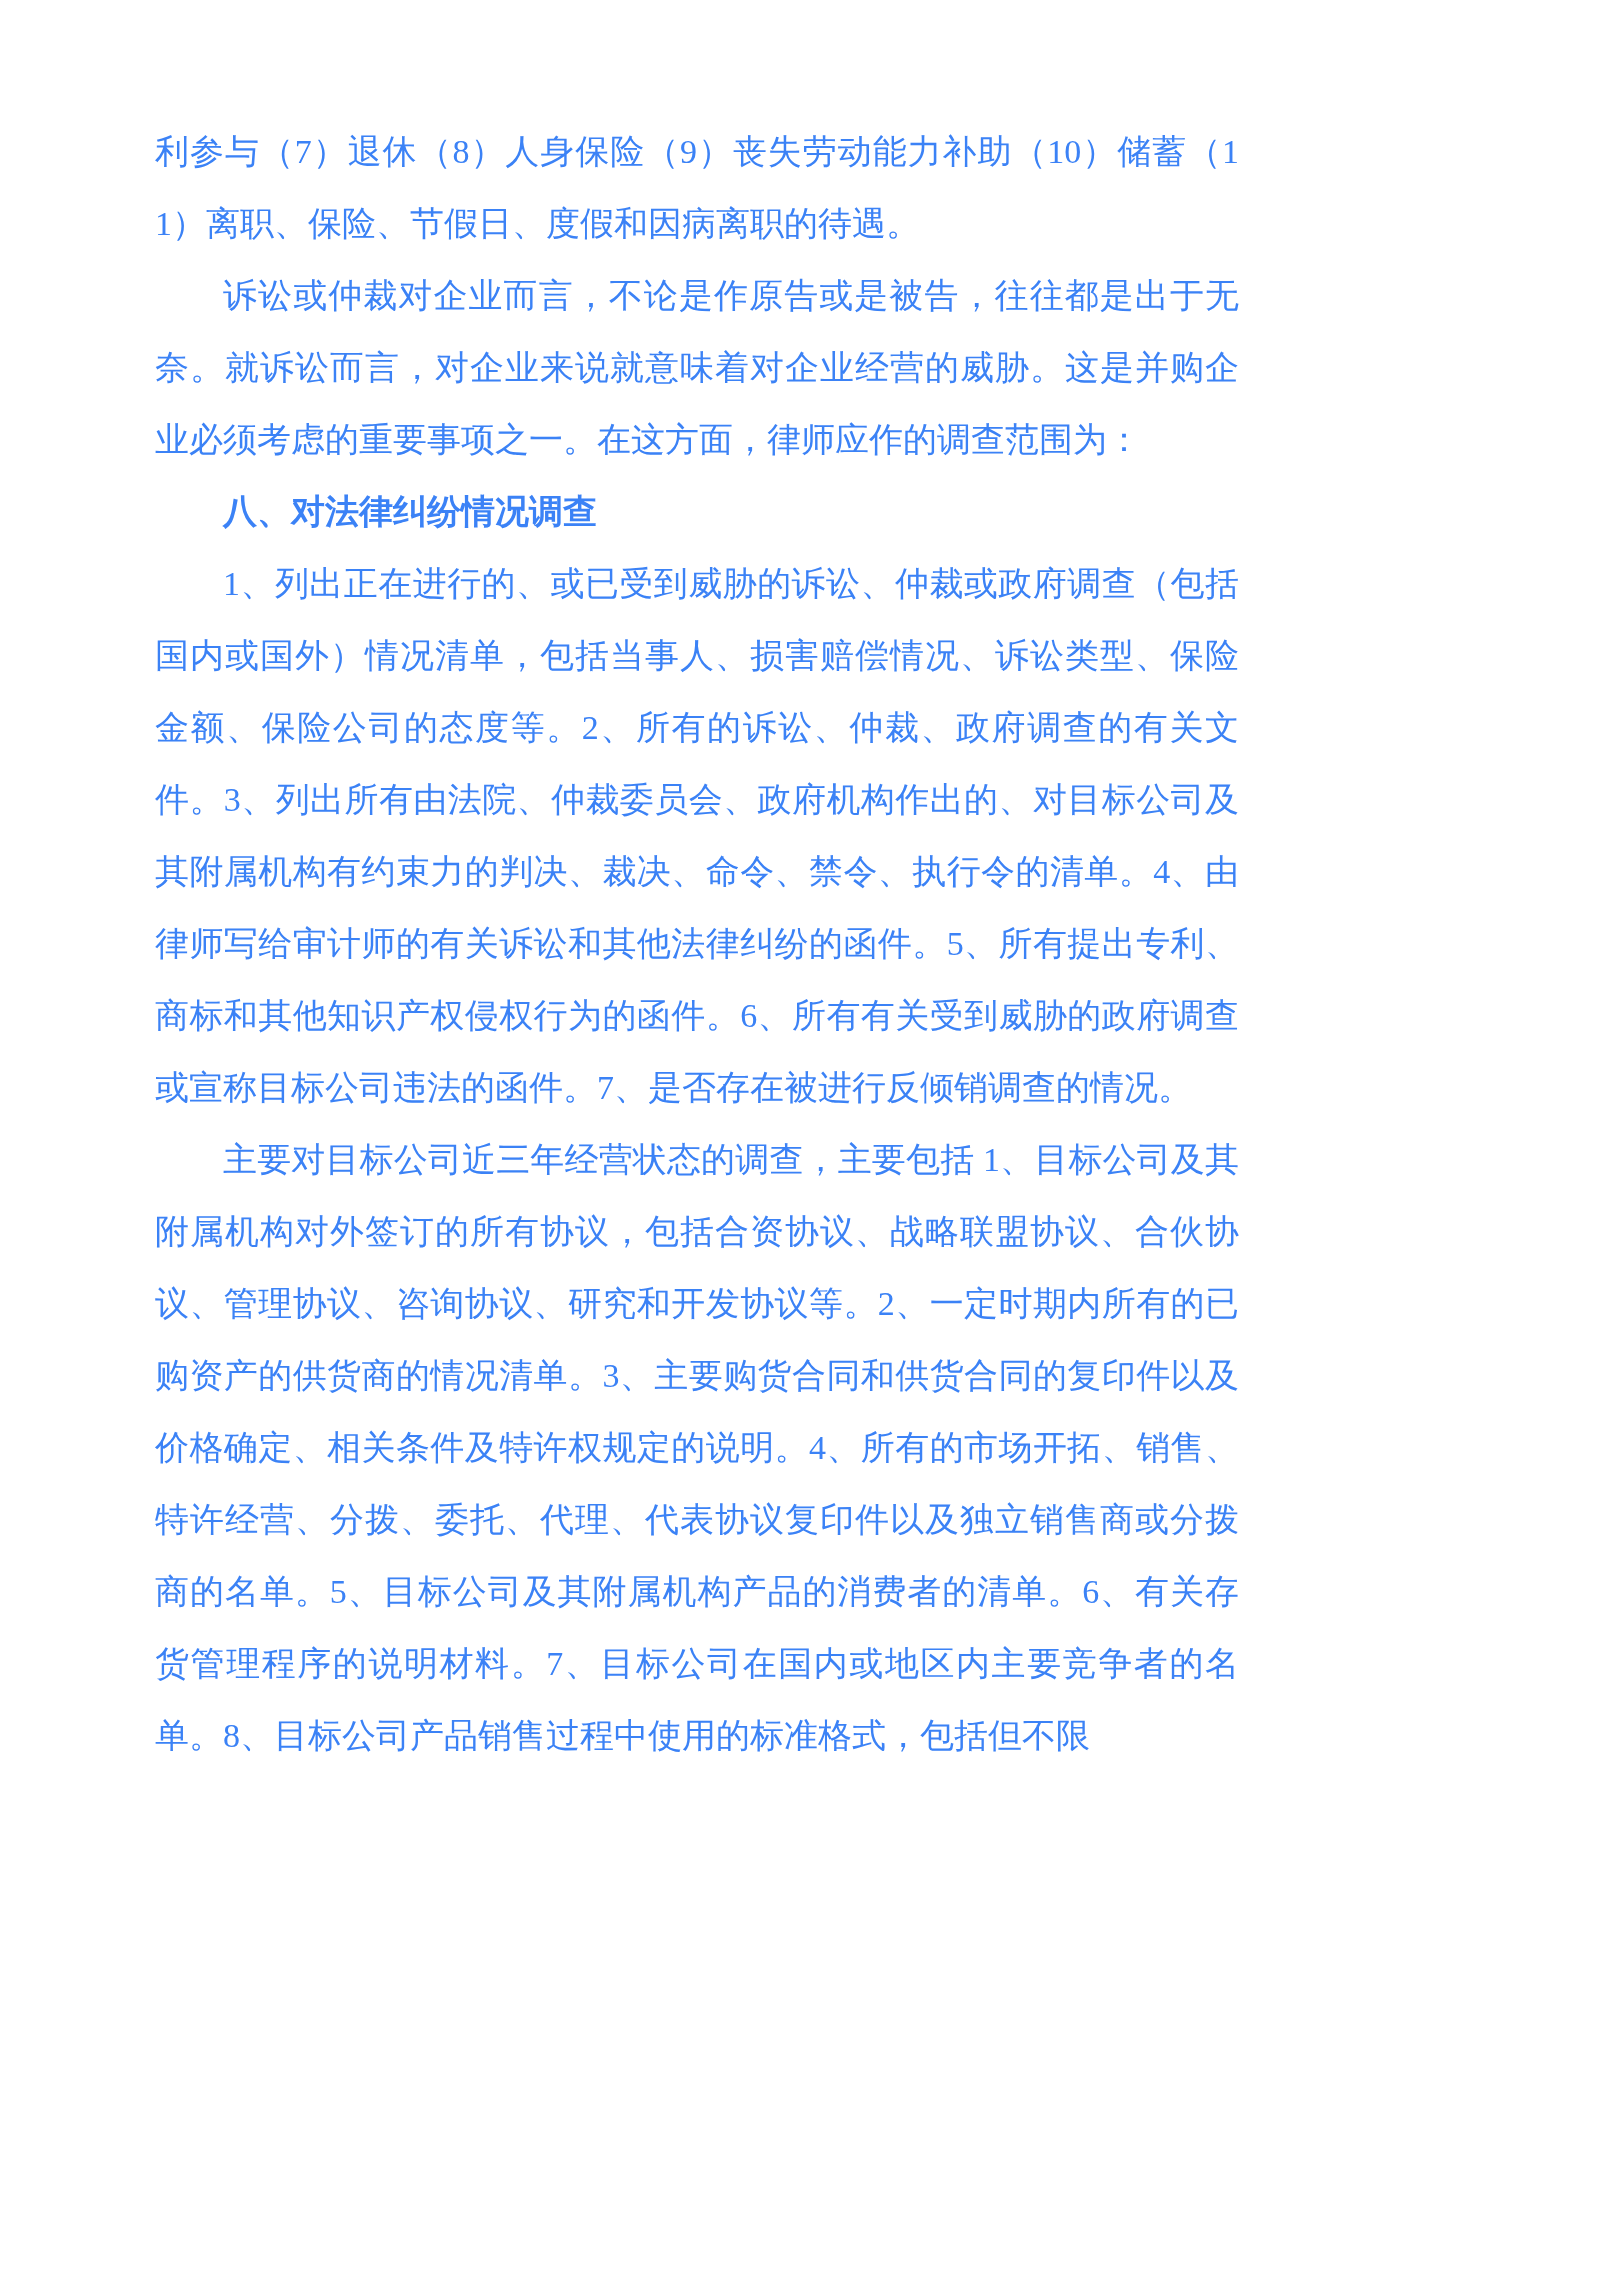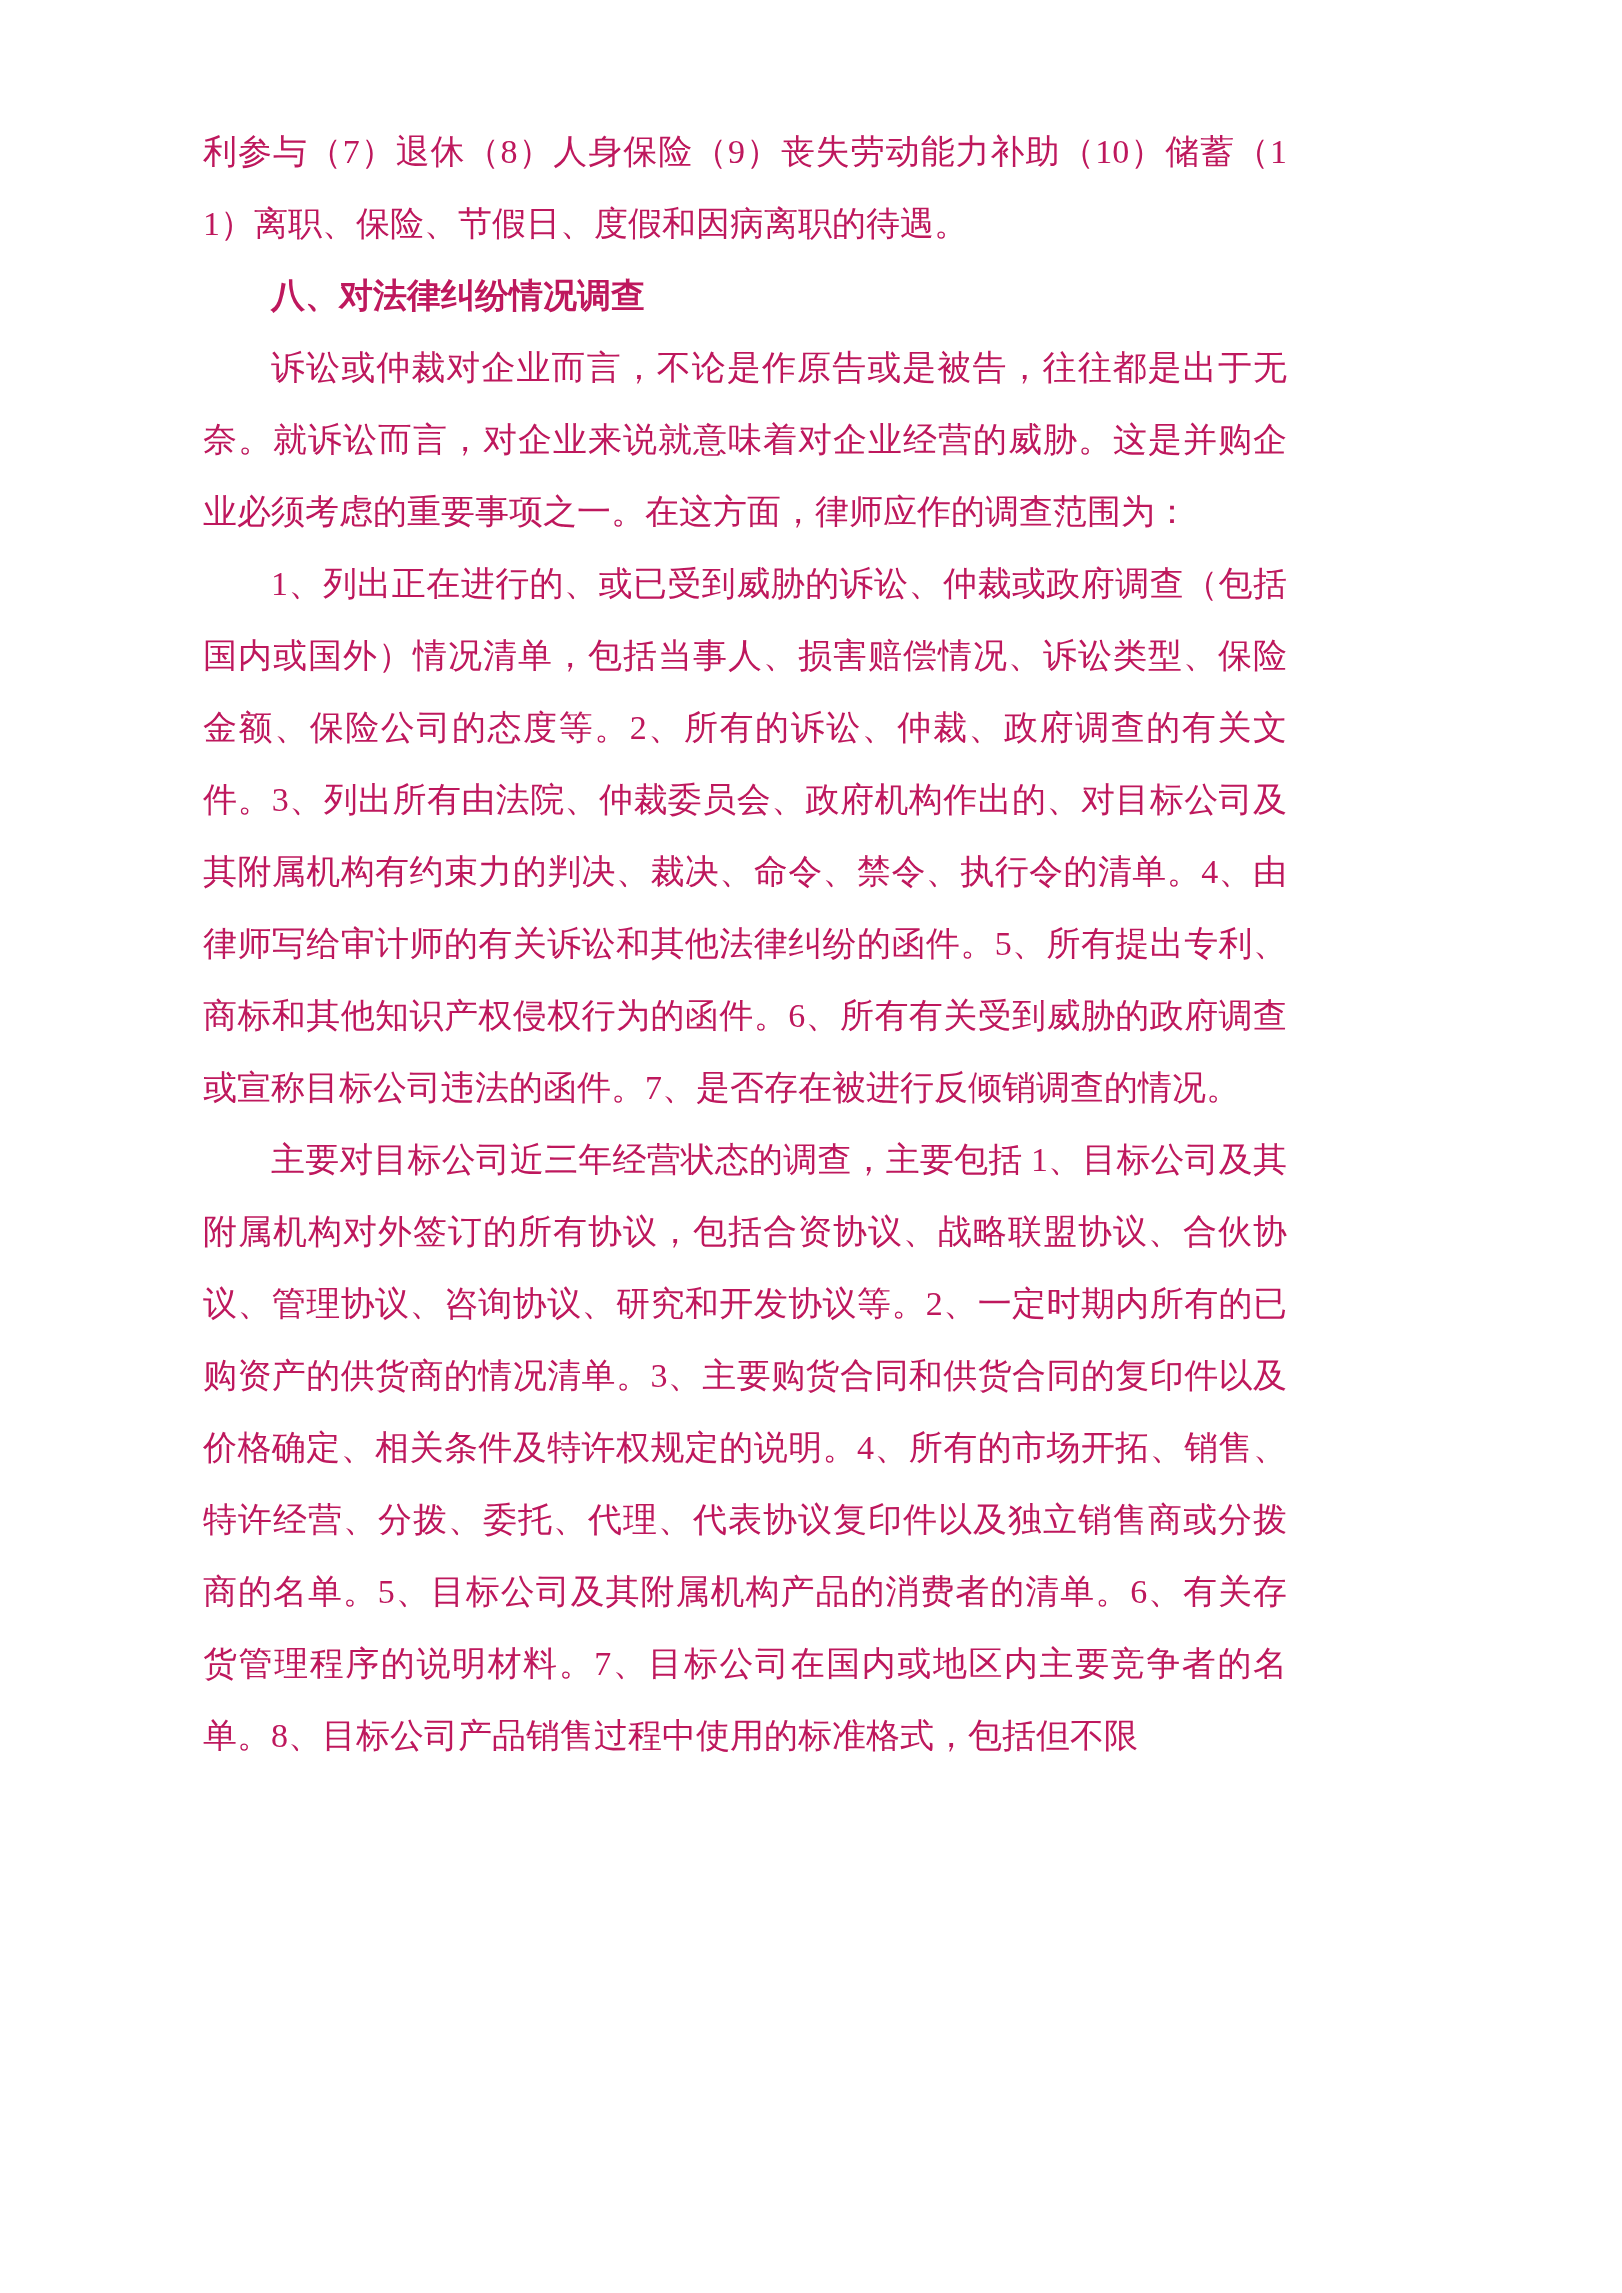--- a/index.html
+++ b/index.html
@@ -10,26 +10,25 @@
   }
   body {
     width: 1623px;
     height: 2294px;
     overflow: hidden;
   }
   .page {
     width: 1388px;
     height: 2294px;
     background: #ffffff;
-    color: #be185d;
+    color: #3b82f6;
     padding: 116px 149px 0 155px;
     font-family: "Liberation Serif", "DejaVu Serif", serif;
     font-size: 34px;
     line-height: 72px;
-    margin-left: 48px;
   }
   .para {
     margin: 0;
     text-align: justify;
     text-justify: inter-ideograph;
     text-indent: 2em;
     word-break: break-all;
   }
   .para.continuation {
     text-indent: 0;
@@ -38,23 +37,23 @@
     font-weight: bold;
     text-align: left;
   }
 </style>
 </head>
 <body>
 
 <div class="page">
   <p class="para continuation">利参与（7）退休（8）人身保险（9）丧失劳动能力补助（10）储蓄（11）离职、保险、节假日、度假和因病离职的待遇。</p>
 
+  <p class="para body">诉讼或仲裁对企业而言，不论是作原告或是被告，往往都是出于无奈。就诉讼而言，对企业来说就意味着对企业经营的威胁。这是并购企业必须考虑的重要事项之一。在这方面，律师应作的调查范围为：</p>
+
   <p class="para heading">八、对法律纠纷情况调查</p>
-
-  <p class="para body">诉讼或仲裁对企业而言，不论是作原告或是被告，往往都是出于无奈。就诉讼而言，对企业来说就意味着对企业经营的威胁。这是并购企业必须考虑的重要事项之一。在这方面，律师应作的调查范围为：</p>
 
   <p class="para body">1、列出正在进行的、或已受到威胁的诉讼、仲裁或政府调查（包括国内或国外）情况清单，包括当事人、损害赔偿情况、诉讼类型、保险金额、保险公司的态度等。2、所有的诉讼、仲裁、政府调查的有关文件。3、列出所有由法院、仲裁委员会、政府机构作出的、对目标公司及其附属机构有约束力的判决、裁决、命令、禁令、执行令的清单。4、由律师写给审计师的有关诉讼和其他法律纠纷的函件。5、所有提出专利、商标和其他知识产权侵权行为的函件。6、所有有关受到威胁的政府调查或宣称目标公司违法的函件。7、是否存在被进行反倾销调查的情况。</p>
 
 
 
 
   <p class="para body">主要对目标公司近三年经营状态的调查，主要包括 1、目标公司及其附属机构对外签订的所有协议，包括合资协议、战略联盟协议、合伙协议、管理协议、咨询协议、研究和开发协议等。2、一定时期内所有的已购资产的供货商的情况清单。3、主要购货合同和供货合同的复印件以及价格确定、相关条件及特许权规定的说明。4、所有的市场开拓、销售、特许经营、分拨、委托、代理、代表协议复印件以及独立销售商或分拨商的名单。5、目标公司及其附属机构产品的消费者的清单。6、有关存货管理程序的说明材料。7、目标公司在国内或地区内主要竞争者的名单。8、目标公司产品销售过程中使用的标准格式，包括但不限</p>
 </div>
 
 

